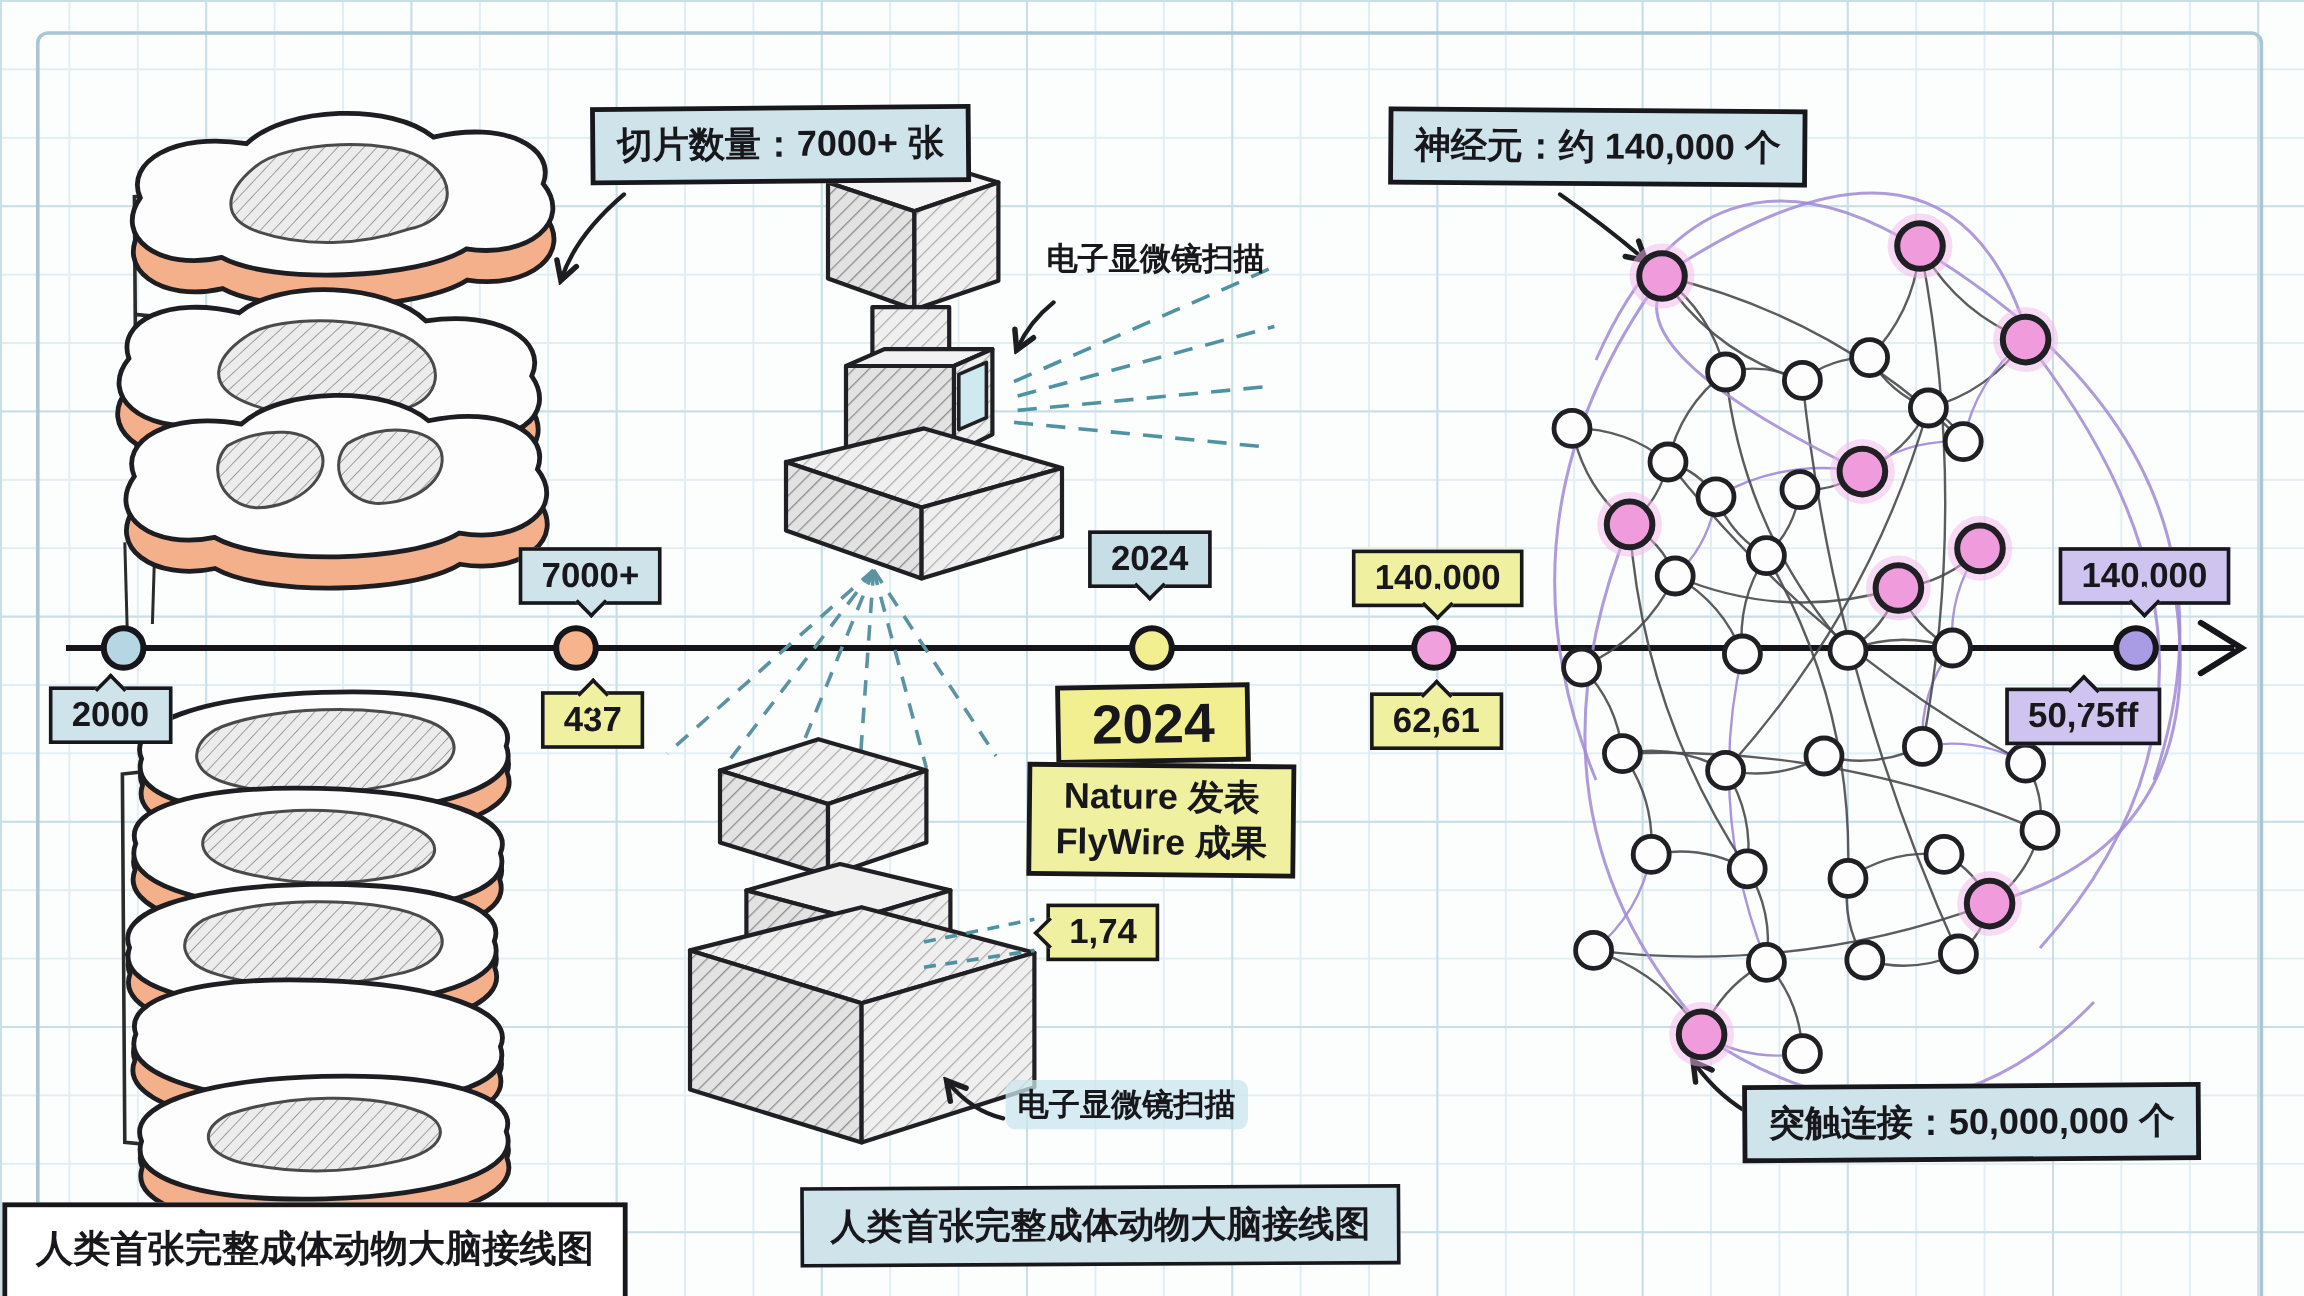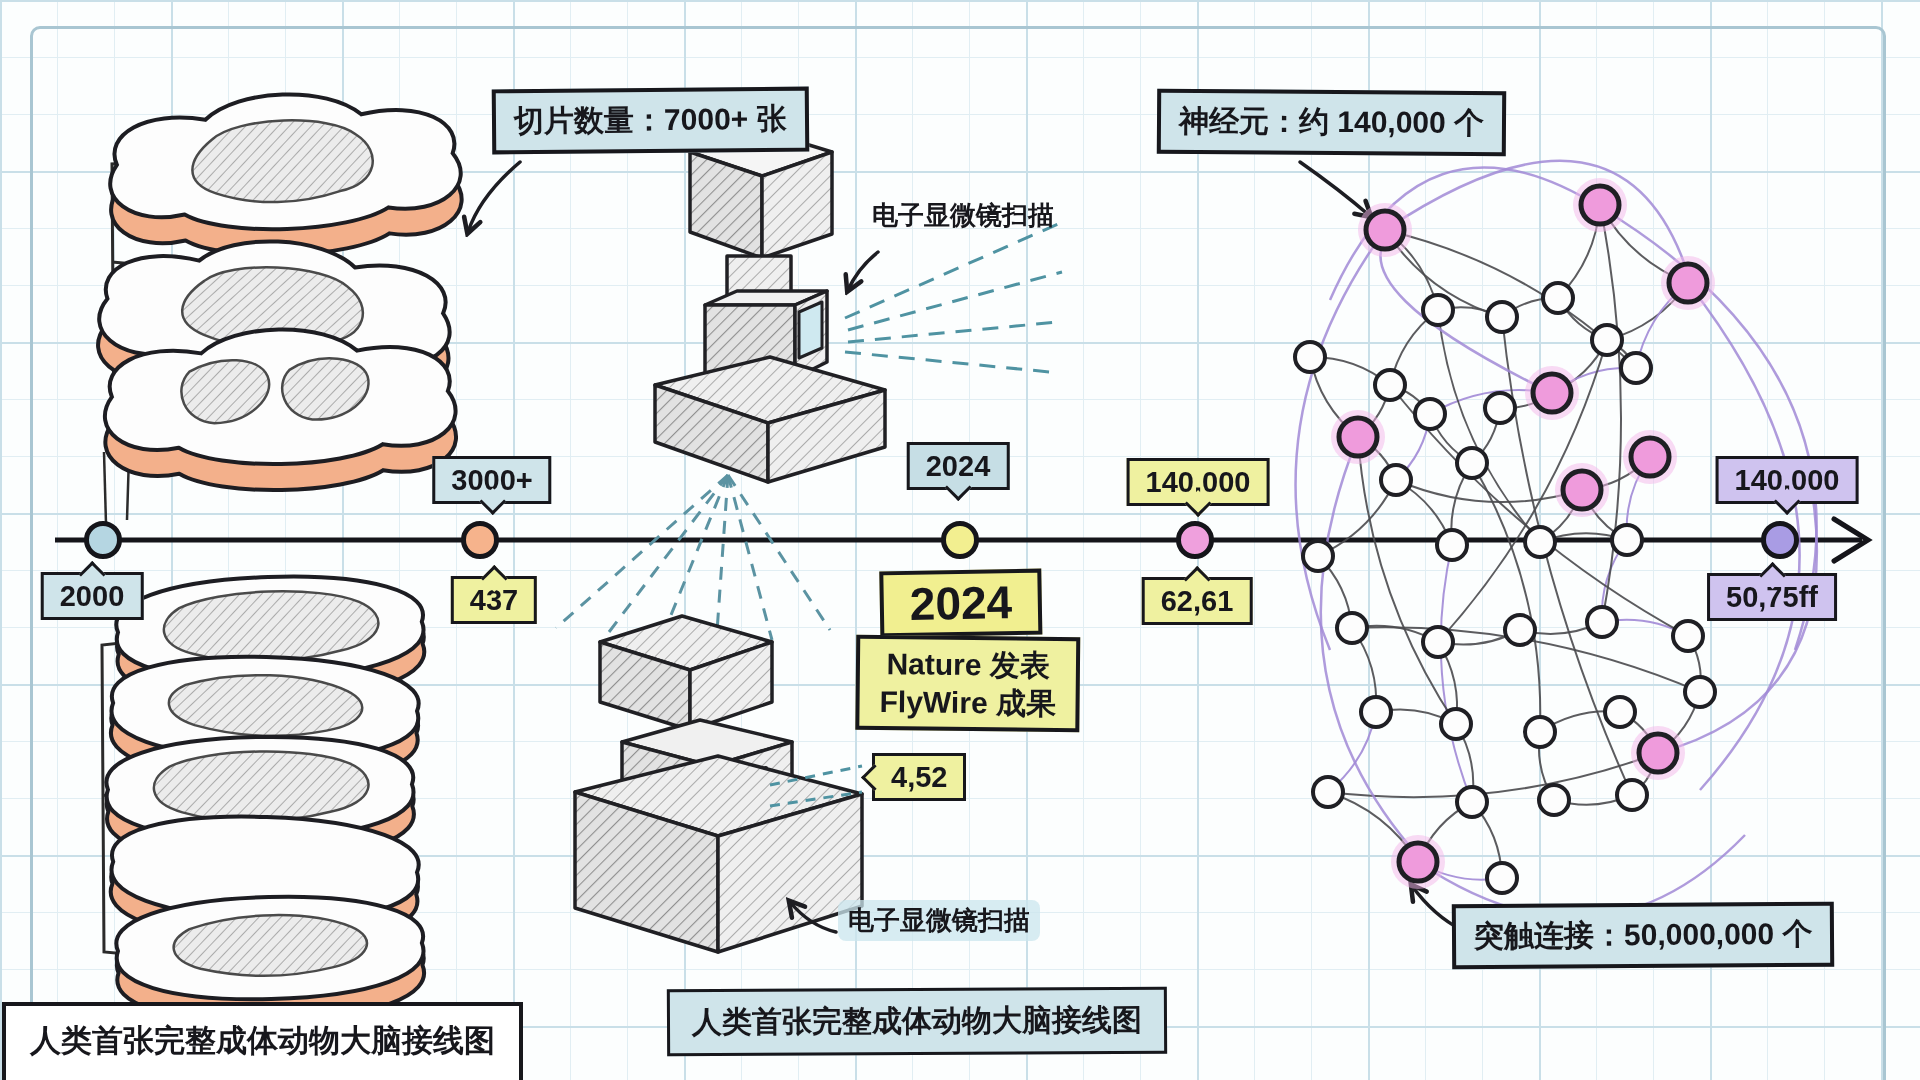--- a/index.html
+++ b/index.html
@@ -307,37 +307,37 @@
   </svg>
 
   <div class="dot" style="left: 103px; top: 540px; background: rgb(181, 214, 226);"></div>
   <div class="dot" style="left: 480px; top: 540px; background: rgb(246, 179, 140);"></div>
   <div class="dot" style="left: 960px; top: 540px; background: rgb(242, 239, 144);"></div>
   <div class="dot" style="left: 1195px; top: 540px; background: rgb(239, 160, 221);"></div>
   <div class="dot" style="left: 1780px; top: 540px; background: rgb(169, 156, 228);"></div>
 
   <div class="co pup center" style="left:92px;top:572px">2000</div>
 
-  <div class="co pdown center" style="left:492px;top:456px">3000+</div>
+  <div class="co pdown center" style="left:492px;top:456px">7000+</div>
   <div class="co pup center yellow" style="left:494px;top:576px">437</div>
 
   <div class="co pdown center bluegray" style="left:958px;top:442px">2024</div>
   <div class="year-box" style="left:961px;top:570px">2024</div>
   <div class="nature-box" style="left:968px;top:636px">
     <div>Nature 发表</div>
     <div>FlyWire 成果</div>
   </div>
 
   <div class="co pdown center yellow" style="left:1198px;top:458px">140,000</div>
   <div class="co pup center yellow" style="left:1197px;top:577px">62,61</div>
 
   <div class="co pdown center purple" style="left:1787px;top:456px">140,000</div>
-  <div class="co pup center purple" style="left:1772px;top:573px">50,75ff</div>
-
-  <div class="co pleft yellow" style="left:872px;top:753px">4,52</div>
+  <div class="co pup center purple" style="left:1736px;top:573px">50,75ff</div>
+
+  <div class="co pleft yellow" style="left:872px;top:753px">1,74</div>
 
   <div class="label-box" style="left:492px;top:88px;transform:rotate(-0.5deg)">切片数量：7000+ 张</div>
   <div class="label-box" style="left:1157px;top:90px;transform:rotate(0.4deg)">神经元：约 140,000 个</div>
   <div class="label-box" style="left:1452px;top:903px;transform:rotate(-0.4deg)">突触连接：50,000,000 个</div>
 
   <div class="plain-label" style="left:872px;top:198px">电子显微镜扫描</div>
   <div class="plain-label hl" style="left:838px;top:900px">电子显微镜扫描</div>
 
   <div class="title-center">人类首张完整成体动物大脑接线图</div>
   <div class="title-left">人类首张完整成体动物大脑接线图</div>

